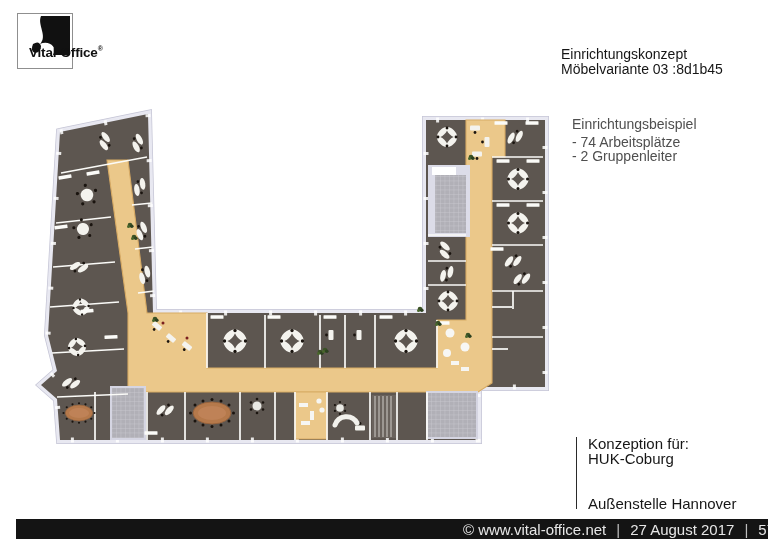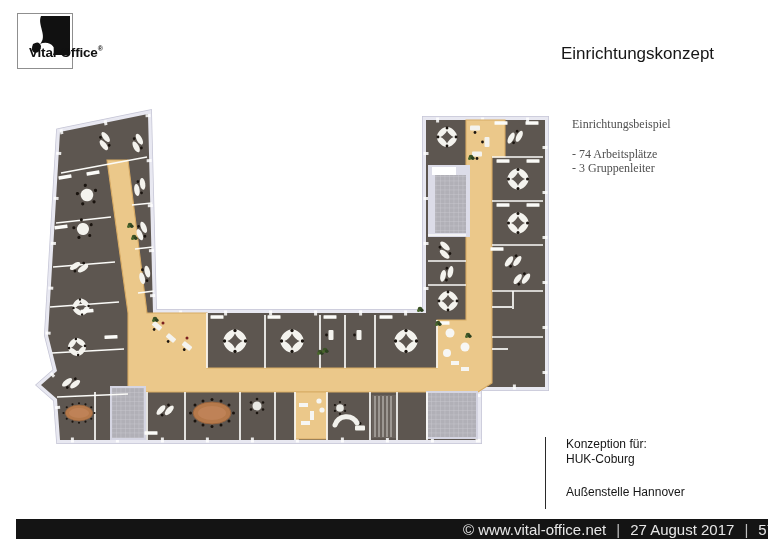--- a/index.html
+++ b/index.html
@@ -13,34 +13,34 @@
   .logo-box{position:absolute;left:17px;top:13px;width:56px;height:56px;}
   .brand-text{
     position:absolute;left:29px;top:45px;
     font-size:13.5px;font-weight:bold;color:#111;letter-spacing:-0.2px;
     white-space:nowrap;
   }
   .brand-text sup{font-size:7px;font-weight:bold;vertical-align:6px;}
   
   .header-block{
     position:absolute;left:561px;top:47px;
-    font-size:17px;line-height:14.5px;color:#161616;
+    font-size:14px;line-height:14.5px;color:#161616;
   }
   .example-block{
     position:absolute;left:572px;top:117px;
-    font-size:12px;line-height:14.5px;color:#4f4f4f;font-family:Liberation Serif, serif;
-  }
-  .example-items{margin-top:15px;}
+    font-size:14px;line-height:14.5px;color:#4f4f4f;
+  }
+  .example-items{margin-top:3px;}
   
   .client-block{
-    position:absolute;left:545px;top:437px;height:72px;
-    border-left:1px solid #2a2a2a;padding-left:20px;
-    font-size:12px;line-height:14.5px;color:#161616;
-  }
-  .client-branch{margin-top:19px;}
+    position:absolute;left:576px;top:437px;height:72px;
+    border-left:1px solid #2a2a2a;padding-left:11px;
+    font-size:15px;line-height:14.5px;color:#161616;
+  }
+  .client-branch{margin-top:31px;}
   
   .footer-bar{
     position:absolute;left:16px;top:519px;width:768px;height:20px;
     background:#141414;color:#e6e6e6;font-size:15px;
     display:flex;align-items:center;justify-content:flex-end;
     gap:10px;padding-right:9px;box-sizing:border-box;
   }
   .footer-bar .sep{color:#bdbdbd;}
   .footer-bar .page-num{margin-left:0;}
   
@@ -53,27 +53,28 @@
   <svg width="56" height="56" viewBox="0 0 56 56">
     <rect x="0.5" y="0.5" width="55" height="55" fill="#ffffff" stroke="#8f8f8f" stroke-width="1"></rect>
     <path d="M24 3 H53 V42 H36 C41 33 31 27 23 31 C31 23 20 12 24 3 Z" fill="#111111"></path>
     <path d="M16 31 Q22 27 24 33 Q24 39 18 40 Q13 38 16 31 Z" fill="#111111"></path>
   </svg>
 </div>
 <div class="brand-text"><span>Vital-Office</span><sup>®</sup></div>
 
 <div class="header-block">
   <div>Einrichtungskonzept</div>
+  <div>Möbelvariante 03 :8d1b45</div>
 </div>
 
 <div class="example-block">
   <div>Einrichtungsbeispiel</div>
   <div class="example-items">
     <div>- 74 Arbeitsplätze</div>
-    <div>- 3 Gruppenleiter</div>
+    <div>- 2 Gruppenleiter</div>
   </div>
 </div>
 
 <div class="client-block">
   <div>Konzeption für:</div>
   <div>HUK-Coburg</div>
   <div class="client-branch">Außenstelle Hannover</div>
 </div>
 
 <div class="footer-bar">

